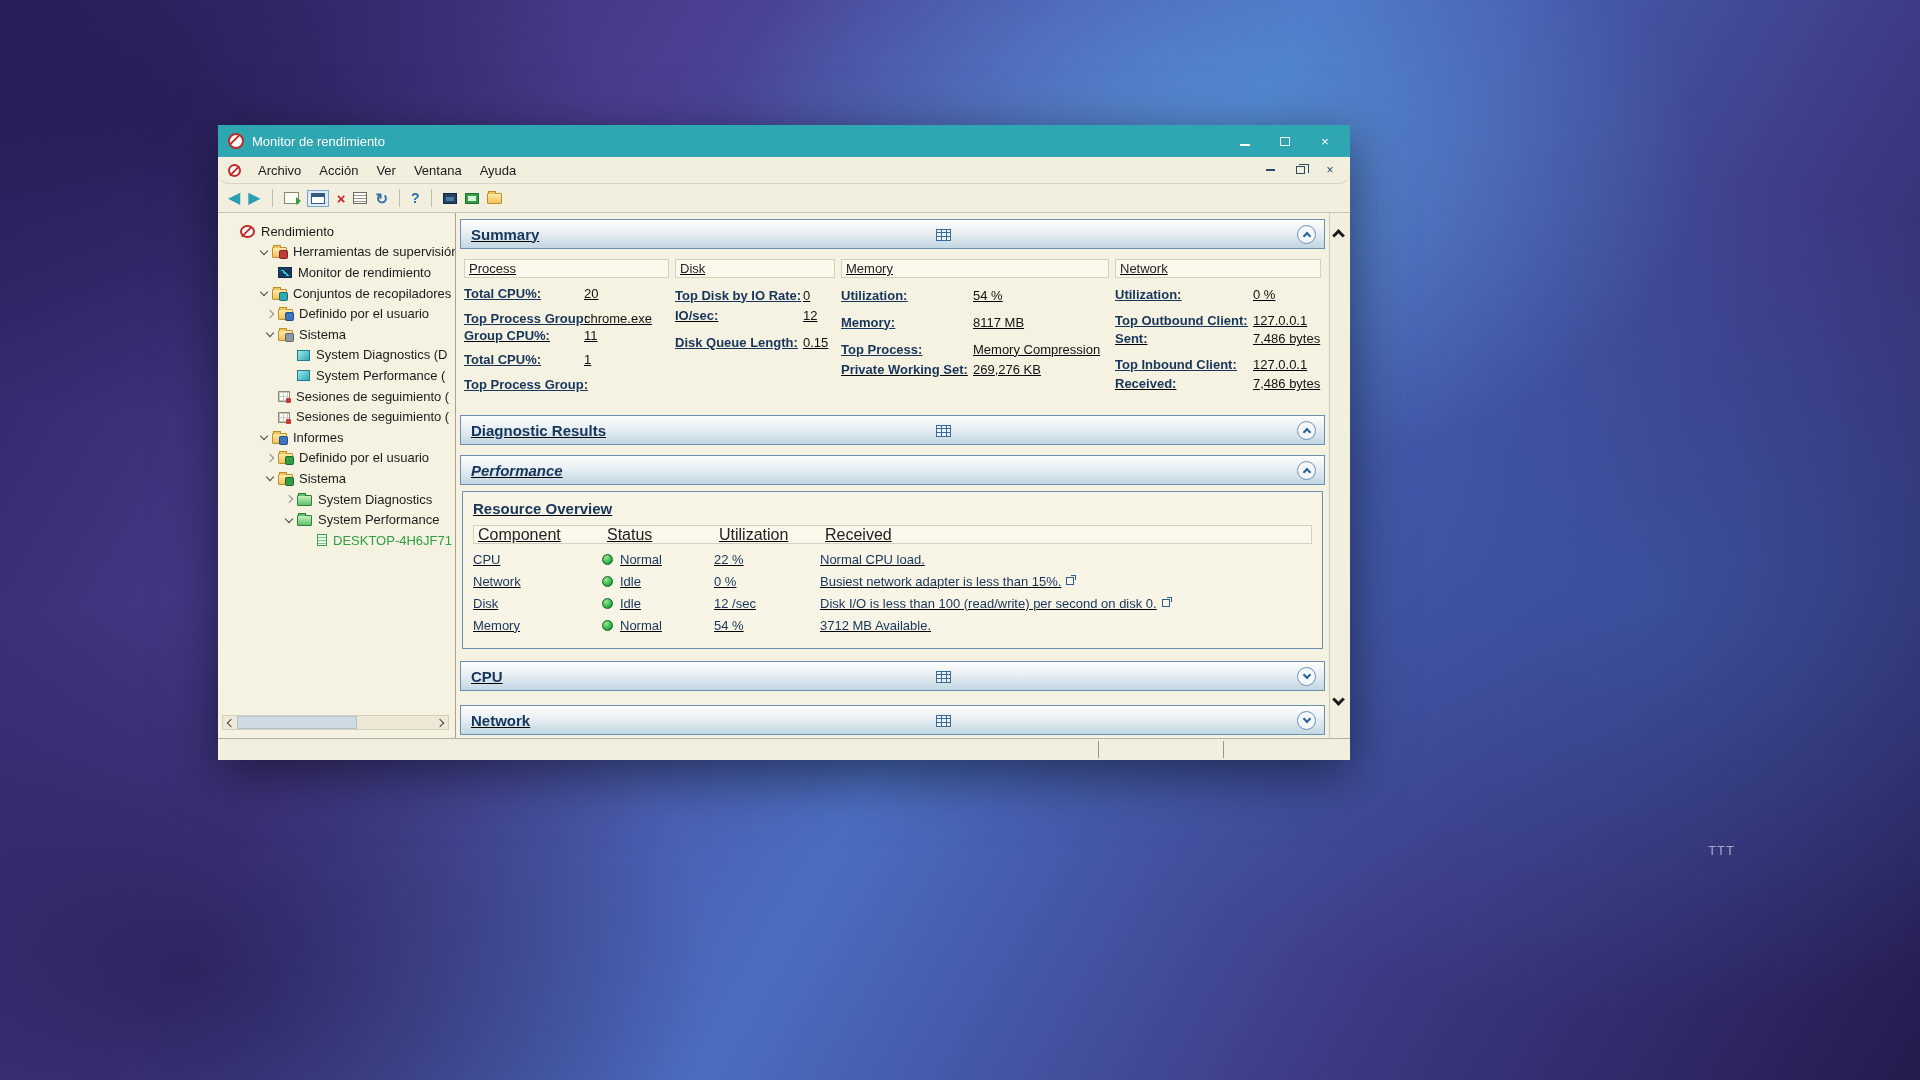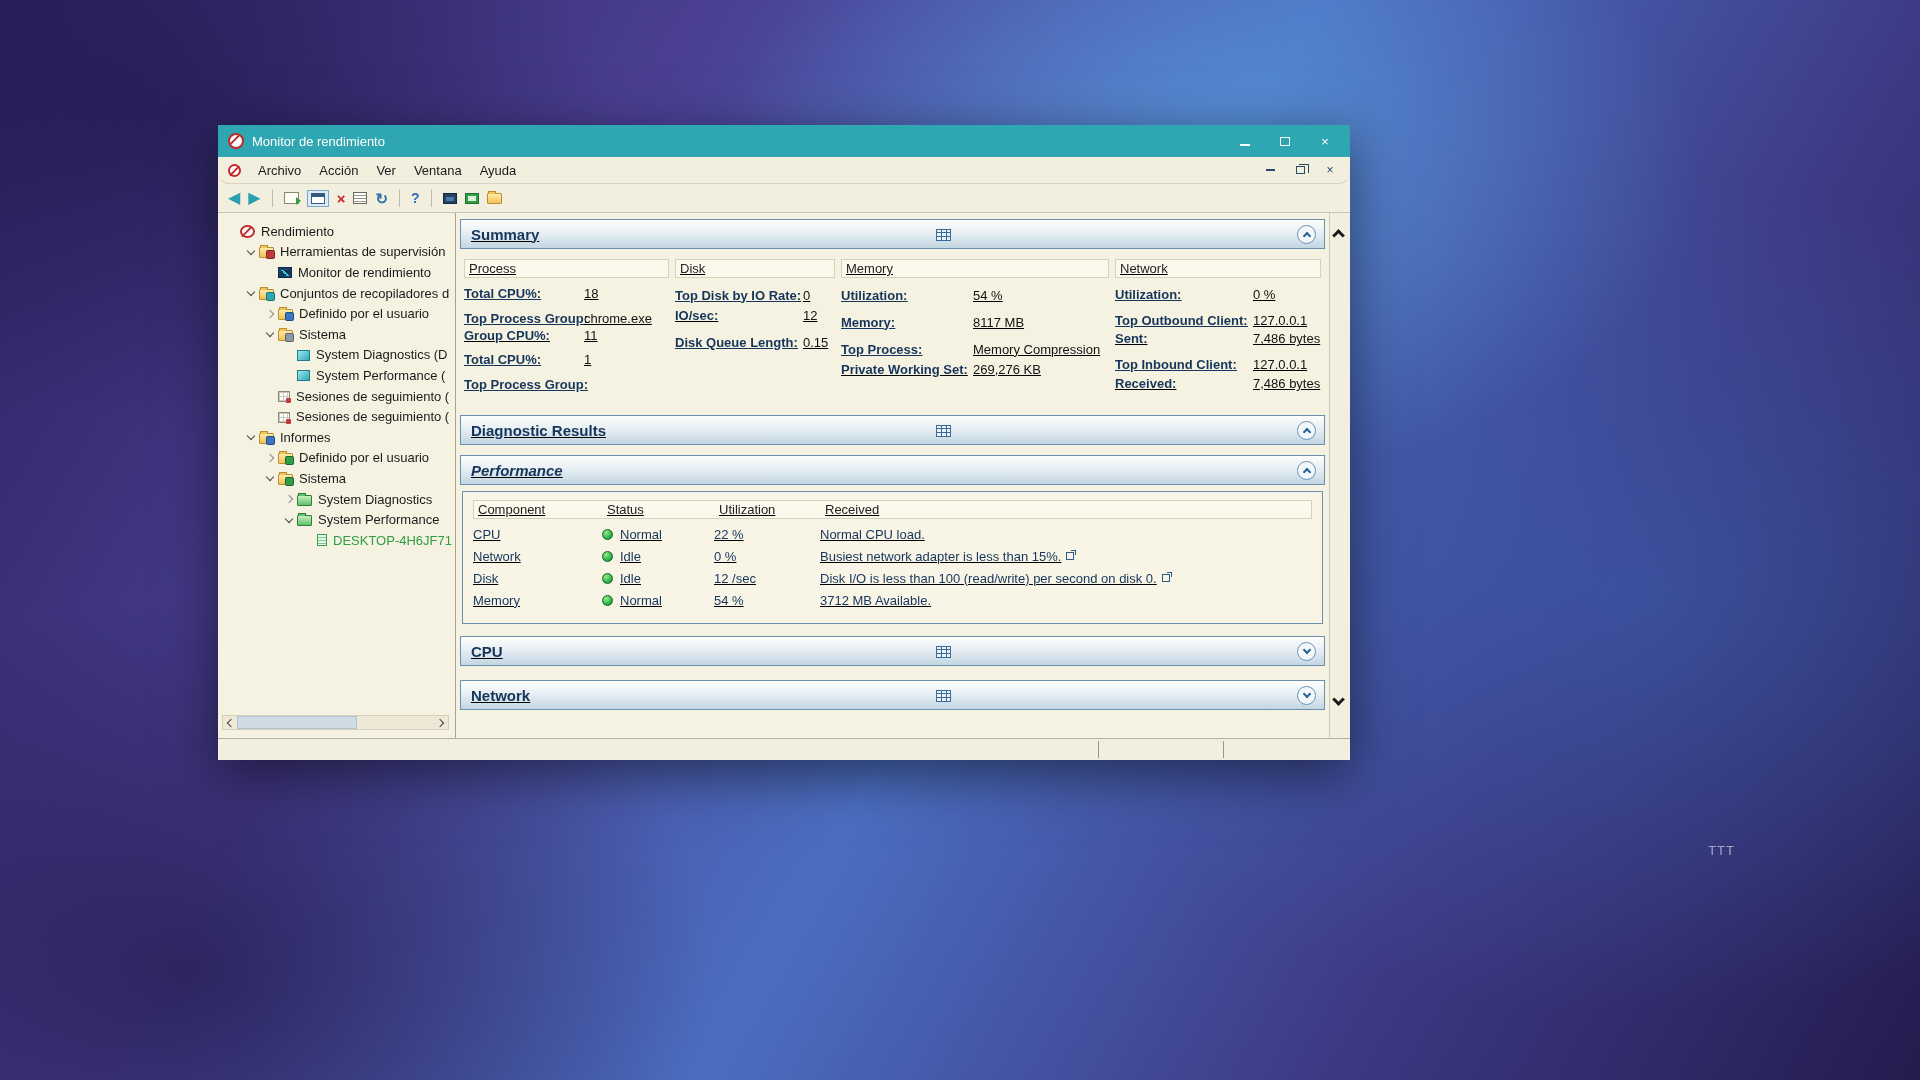--- a/index.html
+++ b/index.html
@@ -65,21 +65,21 @@
   .ti-screen-green::before { content:""; position:absolute; left:2px; top:2px; right:2px; bottom:2px; background:#d9f2dc; }
   .ti-folder { width:15px; height:11px; background:linear-gradient(#ffe9a8,#f3c35a); border:1px solid #b98f2f; border-radius:1px; position:relative; }
   .ti-folder::before { content:""; position:absolute; top:-3px; left:0; width:6px; height:2px; background:#f3c35a; border:1px solid #b98f2f; border-bottom:none; }
 
   
   .main { flex:1; display:flex; min-height:0; }
 
   
   .tree { width:238px; flex:none; border-right:1px solid #a7a390; padding-top:8px; position:relative; background:#f6f2e2; }
   .trow { height:20.6px; display:flex; align-items:center; font-size:13px; color:#1a1a1a; white-space:nowrap; overflow:hidden; }
-  .trow.lv0 { padding-left:8px; } .trow.lv1 { padding-left:27px; } .trow.lv2 { padding-left:46px; }
+  .trow.lv0 { padding-left:8px; } .trow.lv1 { padding-left:27px;margin-left:13px; } .trow.lv2 { padding-left:46px; }
   .trow.lv3 { padding-left:65px; } .trow.lv4 { padding-left:84px; }
   .texp { width:14px; height:10px; flex:none; position:relative; }
   .texp.down::before { content:""; position:absolute; left:3px; top:1px; width:5px; height:5px; border-right:1.6px solid #444; border-bottom:1.6px solid #444; transform:rotate(45deg); }
   .texp.right::before { content:""; position:absolute; left:3px; top:2px; width:5px; height:5px; border-right:1.4px solid #8a8a8a; border-bottom:1.4px solid #8a8a8a; transform:rotate(-45deg); }
   .tic { width:15px; height:13px; margin-right:6px; flex:none; display:inline-block; position:relative; }
   .fo { width:15px; height:11px; margin-top:2px; background:linear-gradient(#ffe9a8,#f3c35a); border:1px solid #b98f2f; border-radius:1px; }
   .fo::before { content:""; position:absolute; top:-3px; left:0; width:6px; height:2px; background:#f3c35a; border:1px solid #b98f2f; border-bottom:none; }
   .fo.badge-red::after, .fo.badge-blue::after, .fo.badge-teal::after, .fo.badge-green::after, .fo.badge-gray::after
     { content:""; position:absolute; right:-2px; bottom:-2px; width:7px; height:7px; border-radius:2px; border:1px solid rgba(0,0,0,.35); }
   .fo.badge-red::after { background:#c23a3a; } .fo.badge-blue::after { background:#3a76c4; }
@@ -133,21 +133,21 @@
   .c-process .slabel { width:120px; } .c-disk .slabel { width:128px; } .c-memory .slabel { width:132px; } .c-network .slabel { width:138px; }
   .slabel.link { text-decoration:underline; cursor:pointer; }
   .sval { color:#111; }
 
   .sec-gap8 { height:8px; } .sec-gap10 { height:10px; } .sec-gap12 { height:12px; } .sec-gap14 { height:14px; }
 
   
   .perf-body { padding:6px 2px 0 2px; }
   .ro-box { border:1px solid #6b8fae; background:#f8f4e6; padding:8px 10px 12px 10px; }
   .ro-title { font-size:15px; font-weight:bold; color:#15355a; margin-bottom:8px; }
-  .ro-hrow { display:flex; height:19px; line-height:17px; font-size:13px; color:#222; background:#fbf8ec; border:1px solid #d6d1bd; margin-bottom:4px; }
+  .ro-hrow { display:flex; height:19px; line-height:17px; font-size:16px; color:#222; background:#fbf8ec; border:1px solid #d6d1bd; margin-bottom:4px; }
   .ro-hrow > span { padding-left:4px; }
   .ro-row { display:flex; align-items:center; height:22px; font-size:13px; color:#15355a; }
   .ro-c1 { width:122px; flex:none; } .ro-c2 { width:112px; flex:none; display:flex; align-items:center;margin-left:7px; }
   .ro-c3 { width:106px; flex:none; } .ro-c4 { flex:1; display:flex; align-items:center; white-space:nowrap; overflow:hidden; }
   .led { display:inline-block; width:11px; height:11px; border-radius:50%; margin-right:7px; flex:none;
     background:radial-gradient(circle at 35% 30%, #9fe88a, #2db34a 60%, #157a2c); border:1px solid #0f6a24; }
   .ext { display:inline-block; width:8px; height:8px; border:1px solid #2a5b8a; margin-left:5px; position:relative; flex:none; }
   .ext::after { content:""; position:absolute; right:-3px; top:-3px; width:4px; height:4px; border-top:1.4px solid #2a5b8a; border-right:1.4px solid #2a5b8a; }
 
   
@@ -315,21 +315,21 @@
           <span class="grid-ic"></span>
           <span class="circ">
               <i class="chev up"></i>
             </span>
         </div>
         <div class="sum-body">
           <div class="scol c-process">
             <div class="scol-h">Process</div>
             <div class="srow">
                 <span class="slabel link">Total CPU%:</span>
-                <span class="sval">18</span>
+                <span class="sval">20</span>
               </div>
             <div class="srow gap">
                 <span class="slabel link">Top Process Group:</span>
                 <span class="sval">chrome.exe</span>
               </div>
             <div class="srow">
                 <span class="slabel">Group CPU%:</span>
                 <span class="sval">11</span>
               </div>
             <div class="srow gap">
@@ -413,20 +413,21 @@
         <div class="sec-gap10"></div>
 
         <div class="sec-h">
           <span class="sec-title italic">Performance</span>
           <span class="circ">
               <i class="chev up"></i>
             </span>
         </div>
         <div class="perf-body">
           <div class="ro-box">
+            <div class="ro-title">Resource Overview</div>
             <div class="ro-hrow">
               <span class="ro-c1">Component</span>
               <span class="ro-c2">Status</span>
               <span class="ro-c3">Utilization</span>
               <span class="ro-c4">Received</span>
             </div>
             <div class="ro-row">
               <span class="ro-c1">CPU</span>
               <span class="ro-c2">
                   <i class="led"></i>

